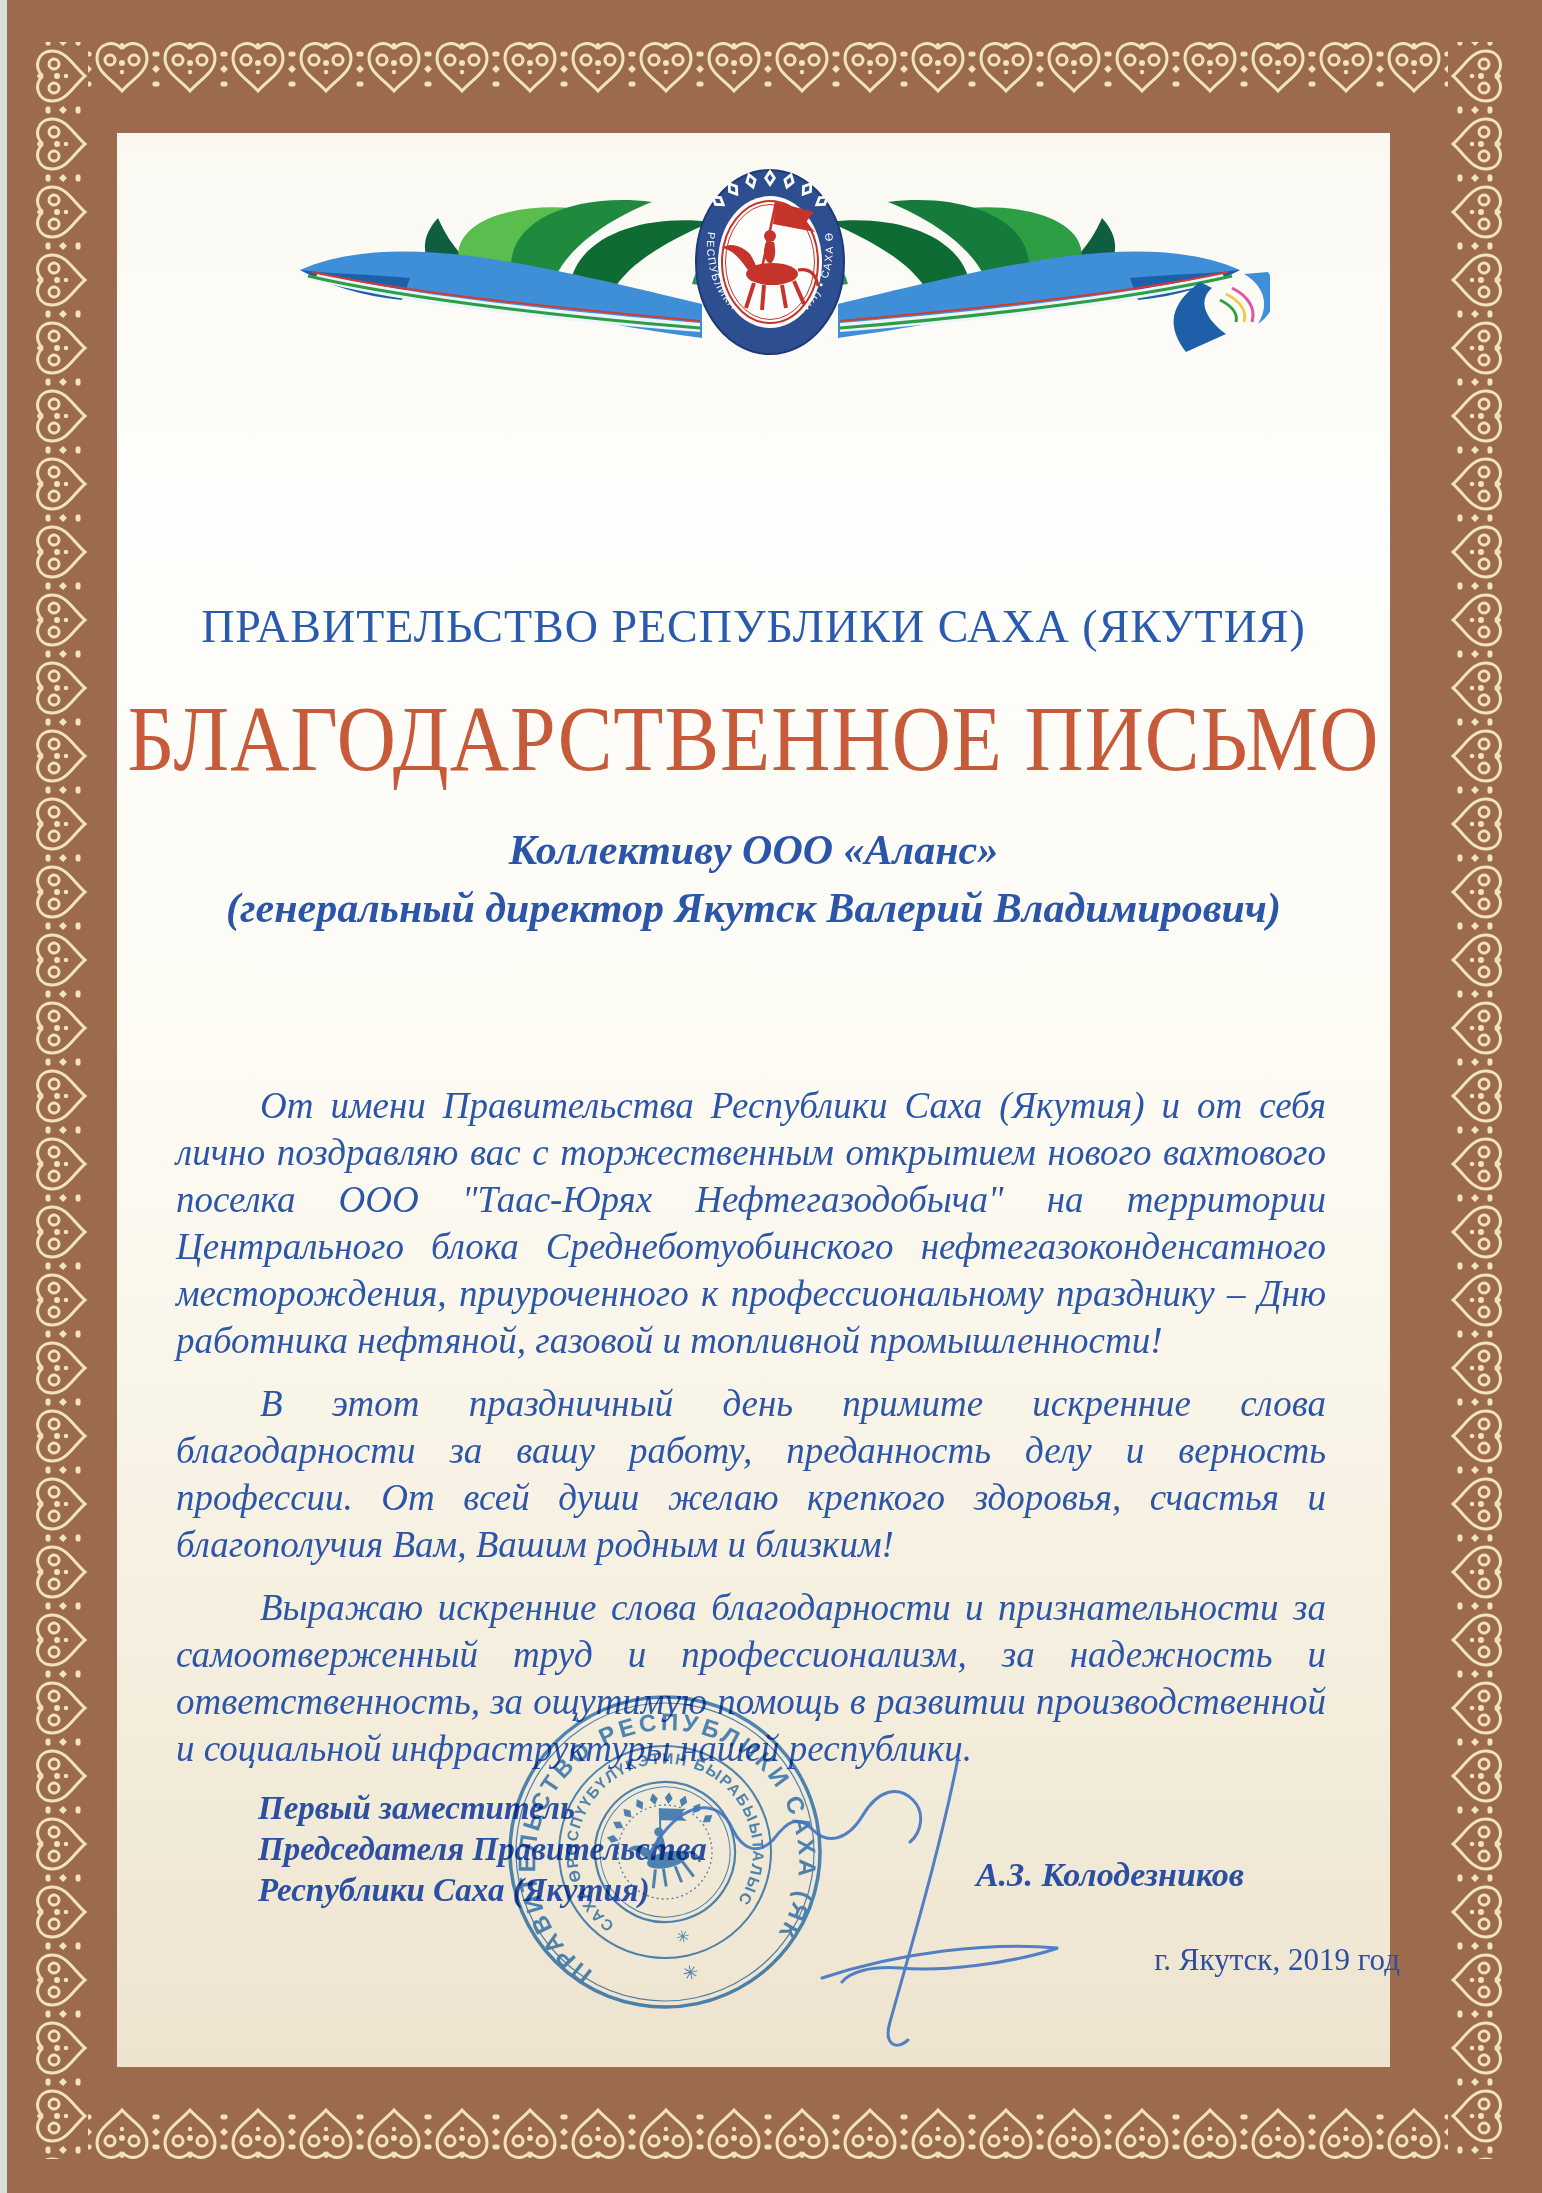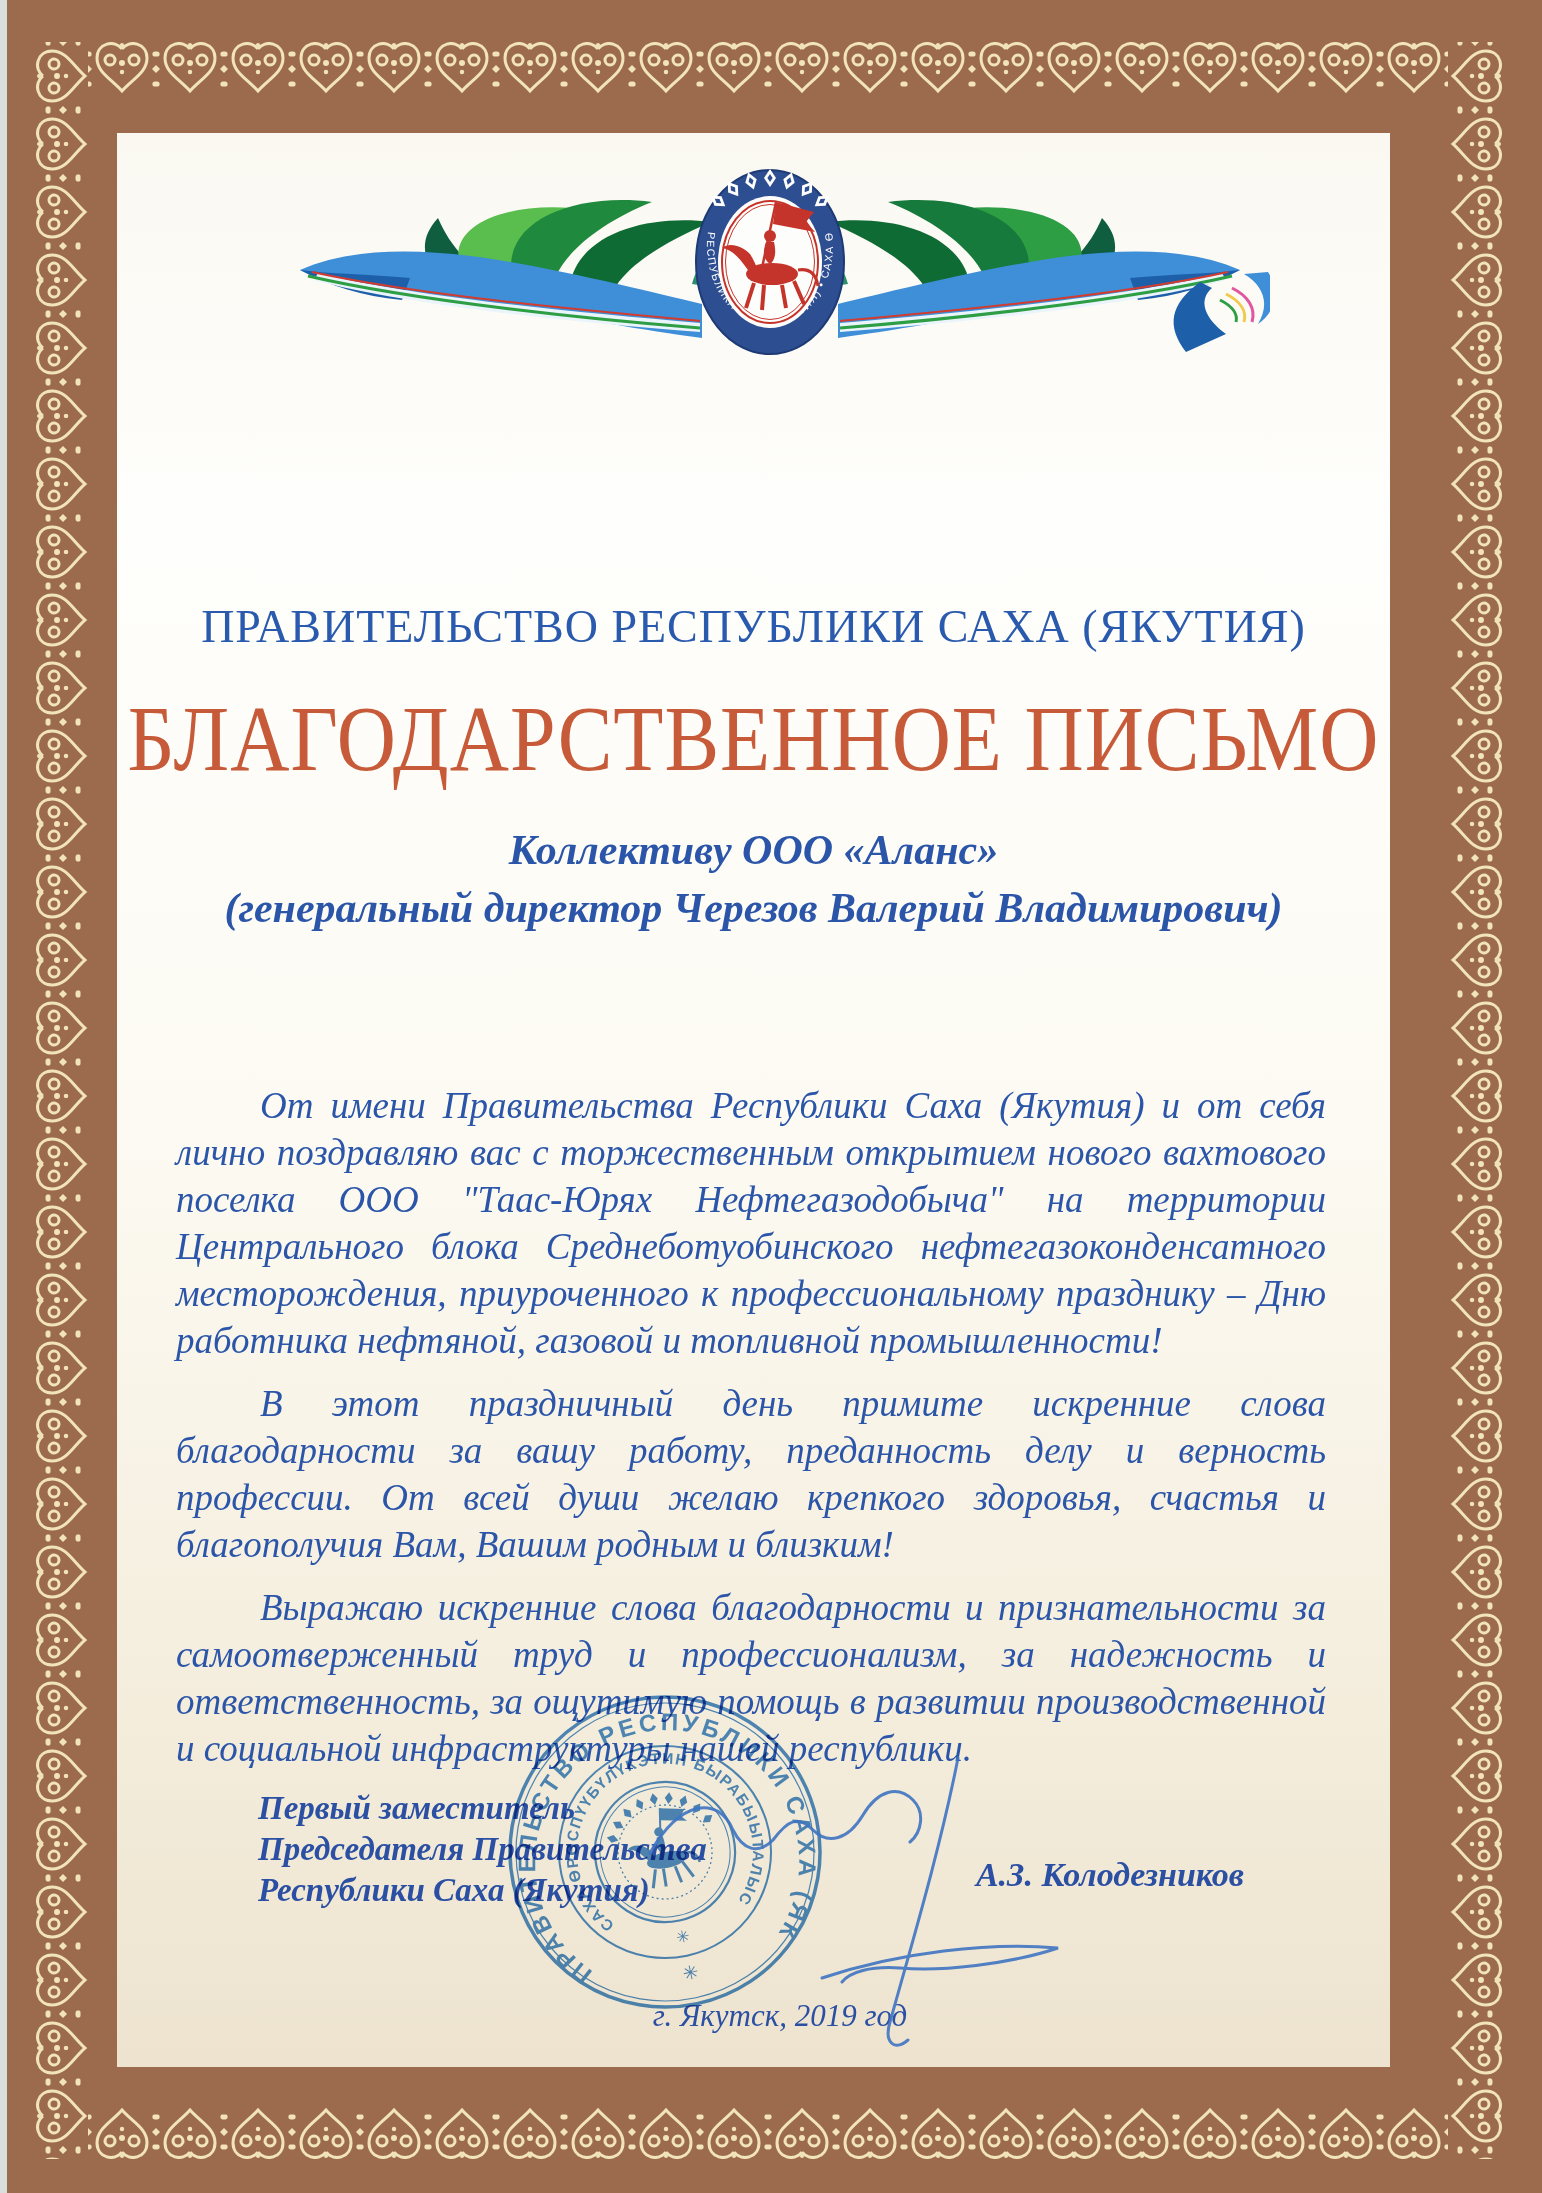--- a/index.html
+++ b/index.html
@@ -16,22 +16,22 @@
   .recip{font-weight:bold;font-style:italic;font-size:42px;color:var(--body_blue,#2B55A8);white-space:nowrap;}
   .recip1{top:826px;}
   .recip2{top:884px;}
   .body{position:absolute;left:160px;top:1066px;width:1182px;font-size:37px;line-height:47px;
         font-style:italic;color:var(--body_blue,#2B55A8);text-align:justify;}
   .body p{margin:16px;text-indent:84px;}
   .sig{position:absolute;left:258px;top:1788px;font-size:33px;line-height:41px;
        font-weight:bold;font-style:italic;color:var(--signature_blue,#2B4FA2);}
   .name{position:absolute;right:298px;top:1856px;font-size:34px;font-weight:bold;font-style:italic;
         color:var(--signature_blue,#2B4FA2);}
-  .date{position:absolute;left:160px;width:1240px;top:1998px;text-align:center;
-        font-size:31px;font-style:italic;color:var(--signature_blue,#2B4FA2);}
+  .date{position:absolute;left:160px;width:1240px;top:1942px;text-align:right;
+        font-size:31px;color:var(--signature_blue,#2B4FA2);}
   .emblem{position:absolute;left:270px;top:162px;}
   .stamp{position:absolute;left:505px;top:1692px;mix-blend-mode:multiply;opacity:.93;}
   .ink{position:absolute;left:560px;top:1730px;}
 </style>
 </head>
 <body>
 
 <div class="page">
   <div class="scan-edge"></div>
   <div class="inner"></div>
@@ -222,21 +222,21 @@
         <path d="M528,108 C540,106 546,112 548,124" stroke-width="3" fill="none"></path>
         <circle cx="500" cy="74" r="6" stroke="none"></circle>
         <path d="M496,80 C492,92 494,98 500,102 C506,98 506,88 504,80 Z" stroke="none"></path>
       </g>
     </g>
   </svg>
 
   <div class="txt issuer">ПРАВИТЕЛЬСТВО РЕСПУБЛИКИ САХА (ЯКУТИЯ)</div>
   <div class="txt title">БЛАГОДАРСТВЕННОЕ ПИСЬМО</div>
   <div class="txt recip recip1">Коллективу ООО «Аланс»</div>
-  <div class="txt recip recip2">(генеральный директор Черезов Валерий Владимирович)</div>
+  <div class="txt recip recip2">(генеральный директор Якутск Валерий Владимирович)</div>
 
   <div class="body">
     <p>От имени Правительства Республики Саха (Якутия) и от себя лично поздравляю вас с торжественным открытием нового вахтового поселка ООО "Таас-Юрях Нефтегазодобыча" на территории Центрального блока Среднеботуобинского нефтегазоконденсатного месторождения, приуроченного к профессиональному празднику – Дню работника нефтяной, газовой и топливной промышленности!</p>
     <p>В этот праздничный день примите искренние слова благодарности за вашу работу, преданность делу и верность профессии. От всей души желаю крепкого здоровья, счастья и благополучия Вам, Вашим родным и близким!</p>
     <p>Выражаю искренние слова благодарности и признательности за самоотверженный труд и профессионализм, за надежность и ответственность, за ощутимую помощь в развитии производственной и социальной инфраструктуры нашей республики.</p>
   </div>
 
   <div class="sig">
     <div>Первый заместитель</div>
     <div>Председателя Правительства</div>

